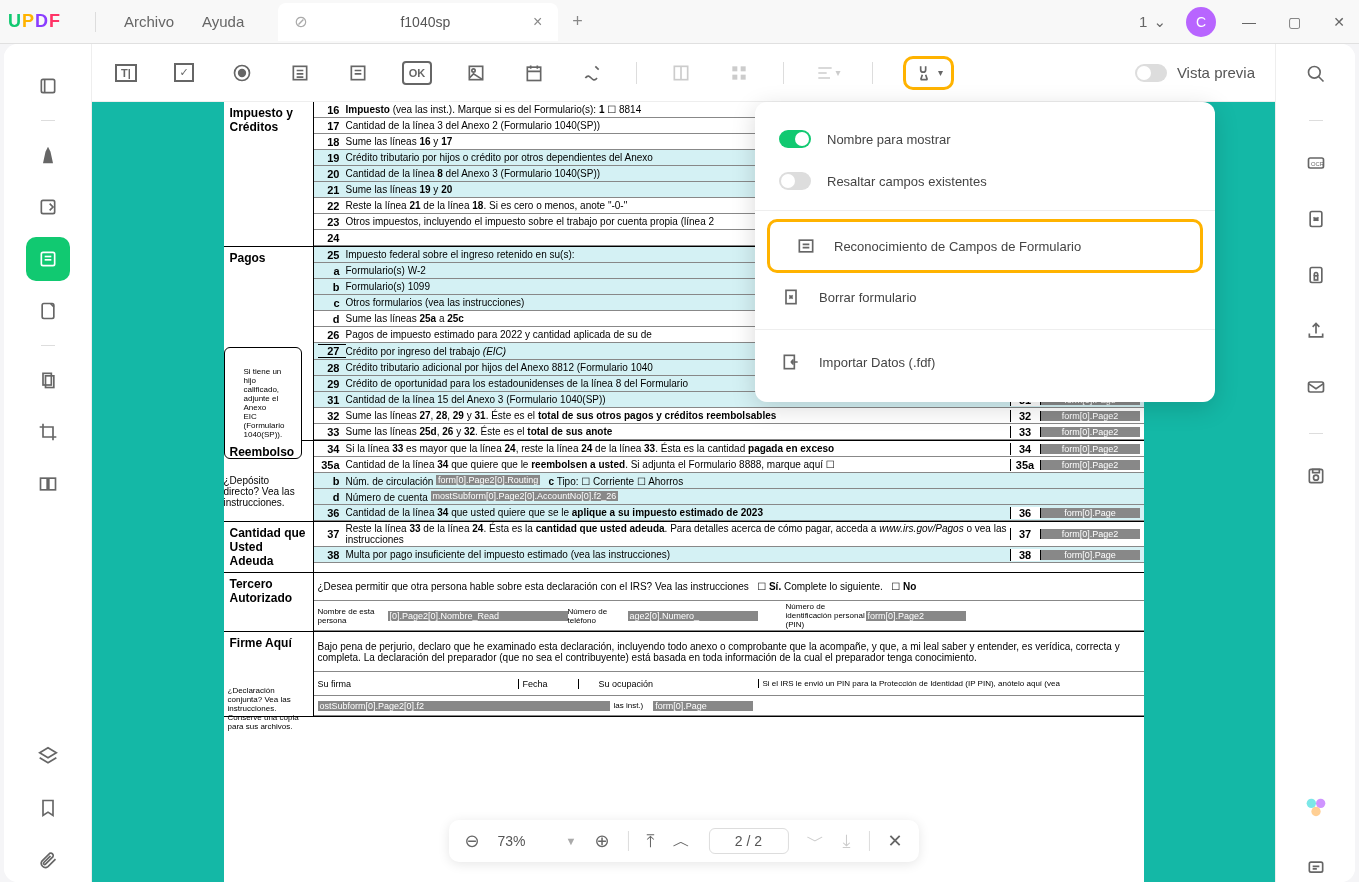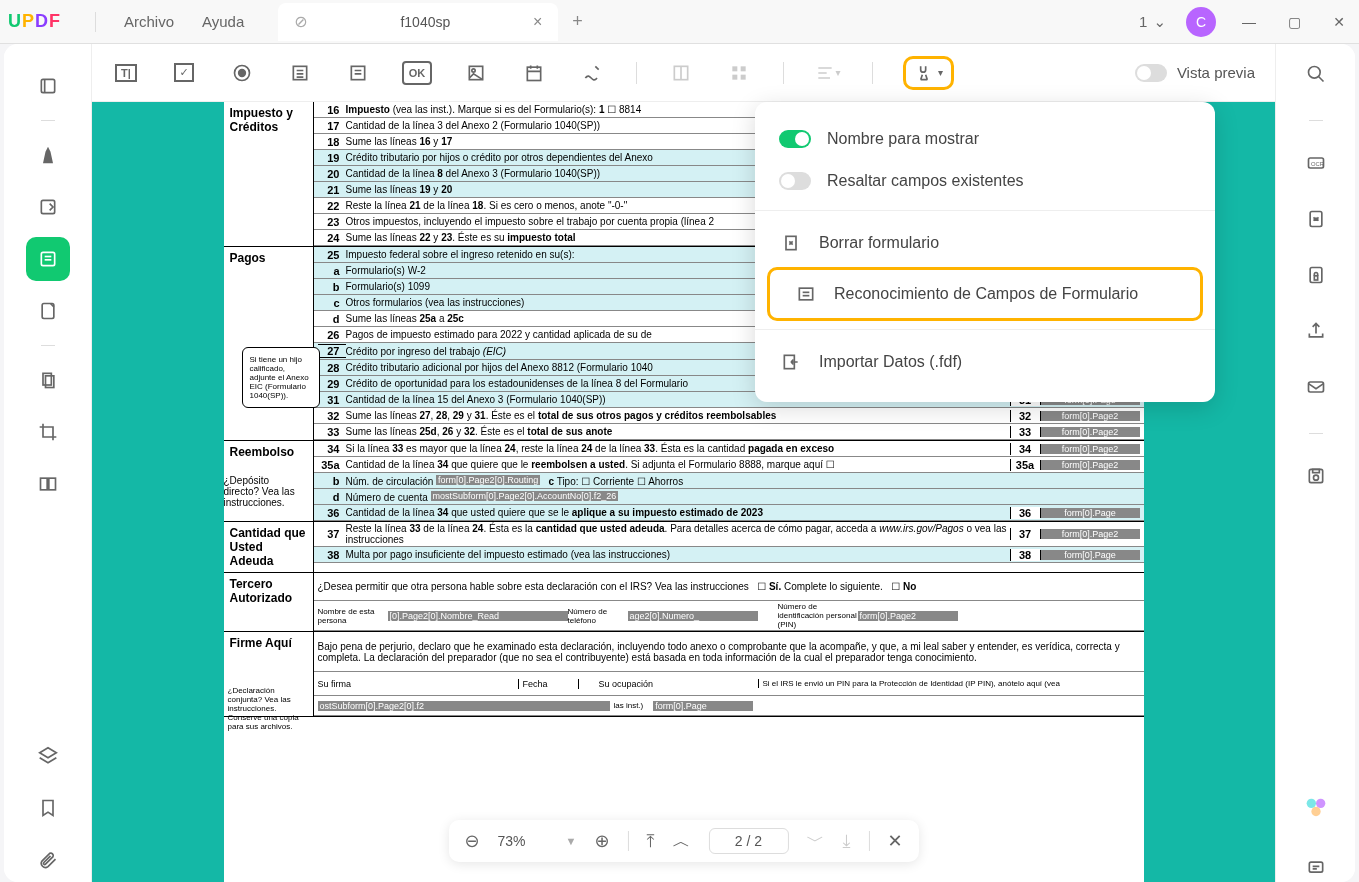--- a/index.html
+++ b/index.html
@@ -40,26 +40,26 @@
 .doc-page{background:#fff;width:920px;margin-top:0;font-size:11px;color:#000;position:relative}
 .form-section{display:flex;border-bottom:1px solid #000}
 .form-label{width:90px;padding:4px 6px;font-weight:700;font-size:12px;border-right:1px solid #000}
 .form-lines{flex:1}
 .form-line{display:flex;border-bottom:1px solid #888;padding:1px 4px;align-items:center;min-height:16px;background:#d4f1f4}
 .form-line.white{background:#fff}
 .ln-num{width:28px;font-weight:700;text-align:right;padding-right:6px}
 .ln-text{flex:1;font-size:10px}
 .ln-box{width:100px;border-left:1px solid #000;text-align:center;font-size:9px;background:#888;color:#fff;overflow:hidden;white-space:nowrap}
 .ln-boxnum{width:30px;border-left:1px solid #000;text-align:center;font-weight:700;background:#fff}
-.side-note{position:absolute;left:18px;width:78px;font-size:8px;border:1px solid #000;border-radius:6px;padding:7px;background:#fff}
+.side-note{position:absolute;left:0;width:78px;font-size:8px;border:1px solid #000;border-radius:6px;padding:19px;background:#fff}
 .dropdown{position:absolute;top:58px;right:60px;width:460px;background:#fff;border-radius:12px;box-shadow:0 6px 24px rgba(0,0,0,0.15);padding:16px 0;z-index:100}
 .dd-row{display:flex;align-items:center;padding:12px 24px;gap:16px;cursor:pointer}
 .dd-row.highlighted{border:3px solid #ffb300;border-radius:10px;margin:0 12px}
 .dd-icon{width:24px;height:24px;display:flex;align-items:center;justify-content:center;color:#666}
-.dd-label{color:#444;font-size:16px}
+.dd-label{color:#444;font-size:13px}
 .dd-sep{height:1px;background:#eee;margin:8px 0}
 .sidebar-right{width:80px;background:#fff;display:flex;flex-direction:column;align-items:center;padding-top:20px;gap:32px;border-left:1px solid #eee}
 .sr-btn{color:#666;cursor:pointer}
 .sr-spacer{flex:1}
 .ai-icon{width:28px;height:28px}
 .bottom-bar{position:absolute;bottom:20px;left:50%;transform:translateX(-50%);background:#fff;border-radius:10px;box-shadow:0 2px 12px rgba(0,0,0,0.1);display:flex;align-items:center;padding:8px 16px;gap:18px;z-index:50}
 .bb-btn{color:#666;cursor:pointer;font-size:18px}
 .bb-btn.disabled{color:#ccc}
 .zoom-val{color:#555;font-size:14px;min-width:50px}
 .page-input{border:1px solid #ddd;border-radius:6px;padding:4px 10px;font-size:14px;color:#555;width:80px;text-align:center}
@@ -283,21 +283,20 @@
             <div class="form-line white">
                 <span class="ln-num">22</span>
                 <span class="ln-text">Reste la línea <b>21</b> de la línea <b>18</b>. Si es cero o menos, anote "-0-"</span>
               </div>
             <div class="form-line white">
                 <span class="ln-num">23</span>
                 <span class="ln-text">Otros impuestos, incluyendo el impuesto sobre el trabajo por cuenta propia (línea 2</span>
               </div>
             <div class="form-line white">
                 <span class="ln-num">24</span>
-                <span class="ln-text">Sume las líneas <b>22</b> y <b>23</b>. Éste es su <b>impuesto total</b></span>
               </div>
           </div>
         </div>
 
         <div class="form-section" style="position:relative">
           <div class="form-label">Pagos</div>
           <div class="form-lines">
             <div class="form-line">
                 <span class="ln-num">25</span>
                 <span class="ln-text">Impuesto federal sobre el ingreso retenido en su(s):</span>
@@ -411,21 +410,21 @@
           <div class="form-label">Tercero Autorizado</div>
           <div class="form-lines">
             <div class="form-line white" style="min-height:28px">
                 <span class="ln-text"><span>¿Desea permitir que otra persona hable sobre esta declaración con el IRS? Vea las instrucciones</span>&nbsp;&nbsp;&nbsp;☐ <b>Sí.</b> Complete lo siguiente.&nbsp;&nbsp;&nbsp;☐ <b>No</b></span>
               </div>
             <div class="form-line white" style="min-height:28px">
               <span style="width:70px;font-size:8px">Nombre de esta persona</span>
               <span class="form-field" style="width:180px">[0].Page2[0].Nombre_Read</span>
               <span style="width:60px;font-size:8px;">Número de teléfono</span>
               <span class="form-field" style="width:130px">age2[0].Numero_</span>
-              <span style="width:80px;font-size:8px;margin-left:20px">Número de identificación personal (PIN)</span>
+              <span style="width:80px;font-size:8px;margin-left:28px">Número de identificación personal (PIN)</span>
               <span class="form-field" style="width:100px">form[0].Page2</span>
             </div>
           </div>
         </div>
 
         <div class="form-section" style="position:relative">
           <div class="form-label">Firme Aquí</div>
           <div class="form-lines">
             <div class="form-line white" style="min-height:40px;font-size:9px">
                 <span class="ln-text">Bajo pena de perjurio, declaro que he examinado esta declaración, incluyendo todo anexo o comprobante que la acompañe, y que, a mi leal saber y entender, es verídica, correcta y completa. La declaración del preparador (que no sea el contribuyente) está basada en toda información de la cual el preparador tenga conocimiento.</span>
@@ -465,39 +464,39 @@
     <div class="dropdown">
       <div class="dd-row">
         <div class="toggle on"></div>
         <span class="dd-label">Nombre para mostrar</span>
       </div>
       <div class="dd-row">
         <div class="toggle"></div>
         <span class="dd-label">Resaltar campos existentes</span>
       </div>
       <div class="dd-sep"></div>
-      <div class="dd-row">
-        <span class="dd-icon">
-            <svg viewBox="0 0 24 24" fill="none" stroke="currentColor" stroke-width="2">
-              <rect x="6" y="4" width="12" height="16"></rect>
-              <path d="M10 10l4 4M14 10l-4 4"></path>
-            </svg>
-          </span>
-        <span class="dd-label">Borrar formulario</span>
-      </div>
       <div class="dd-row highlighted">
         <span class="dd-icon">
             <svg viewBox="0 0 24 24" fill="none" stroke="currentColor" stroke-width="2">
               <rect x="4" y="5" width="16" height="14"></rect>
               <line x1="8" y1="10" x2="16" y2="10"></line>
               <line x1="8" y1="14" x2="16" y2="14"></line>
             </svg>
           </span>
         <span class="dd-label">Reconocimiento de Campos de Formulario</span>
       </div>
+      <div class="dd-row">
+        <span class="dd-icon">
+            <svg viewBox="0 0 24 24" fill="none" stroke="currentColor" stroke-width="2">
+              <rect x="6" y="4" width="12" height="16"></rect>
+              <path d="M10 10l4 4M14 10l-4 4"></path>
+            </svg>
+          </span>
+        <span class="dd-label">Borrar formulario</span>
+      </div>
       <div class="dd-sep"></div>
       <div class="dd-row">
         <span class="dd-icon">
             <svg viewBox="0 0 24 24" fill="none" stroke="currentColor" stroke-width="2">
               <rect x="4" y="4" width="12" height="16"></rect>
               <path d="M20 12h-8m0 0l3-3m-3 3l3 3"></path>
             </svg>
           </span>
         <span class="dd-label">Importar Datos (.fdf)</span>
       </div>

